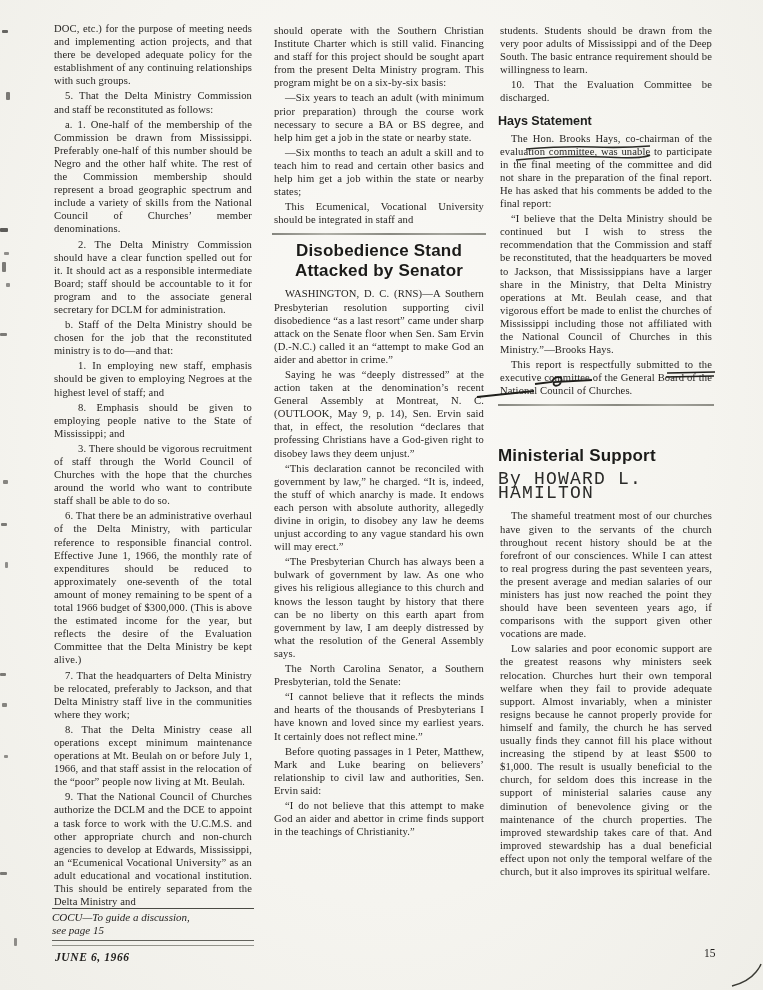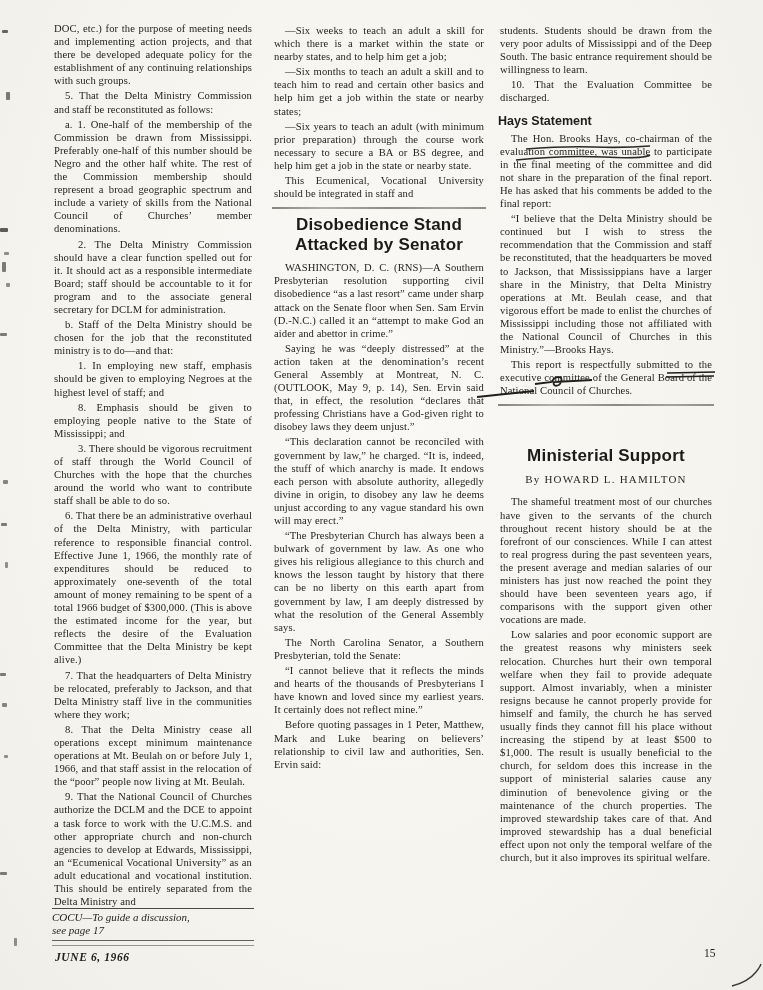--- a/index.html
+++ b/index.html
@@ -37,25 +37,25 @@
     font-size:17px;line-height:20px;
     color:#1b1b19;margin:4px 0 6px 0;
     letter-spacing:.2px;
     text-align:center;
   }
   .sub-head{
     font-family:"Liberation Sans", sans-serif;
     font-weight:bold;font-size:12.5px;line-height:14px;
     color:#1e1e1c;margin:9px 0 4px 0;
   }
-  .centered-title{text-align:center;margin-top:40px;}
+  .centered-title{text-align:left;margin-top:40px;}
   .byline{
-    font-family:Liberation Serif, serif;
-    font-weight:normal;font-size:11px;line-height:14px;
-    letter-spacing:1.2px;text-align:center;
+    font-family:Liberation Mono, monospace;
+    font-weight:normal;font-size:18px;line-height:14px;
+    letter-spacing:1.2px;text-align:left;
     color:#2a2a28;margin:0 0 9px 0;
   }
   .closing-note{
     font-style:italic;
     font-size:11px !important;
     line-height:13.6px !important;
     margin-top:8px !important;
     text-indent:0 !important;
   }
   #cocu-box{
@@ -94,38 +94,39 @@
     <p class="ind2">3. There should be vigorous recruitment of staff through the World Council of Churches with the hope that the churches around the world who want to contribute staff shall be able to do so.</p>
     <p class="ind">6.  That there be an administrative overhaul of the Delta Ministry, with particular reference to responsible financial control. Effective June 1, 1966, the monthly rate of expenditures should be reduced to approximately one-seventh of the total amount of money remaining to be spent of a total 1966 budget of $300,000.  (This is above the estimated income for the year, but reflects the desire of the Evaluation Committee that the Delta Ministry be kept alive.)</p>
     <p class="ind">7.  That the headquarters of Delta Ministry be relocated, preferably to Jackson, and that Delta Ministry staff live in the communities where they work;</p>
     <p class="ind">8.  That the Delta Ministry cease all operations except minimum maintenance operations at Mt. Beulah on or before July 1, 1966, and that staff assist in the relocation of the “poor” people now living at Mt. Beulah.</p>
     <p class="ind">9.  That the National Council of Churches authorize the DCLM and the DCE to appoint a task force to work with the U.C.M.S. and other appropriate church and non-church agencies to develop at Edwards, Mississippi, an “Ecumenical Vocational University” as an adult educational and vocational institution.  This should be entirely separated from the Delta Ministry and</p>
   </div>
 
   <div id="cocu-box">
     <div class="rule-top"></div>
     <div class="cocu-line">COCU—To guide a discussion,</div>
-    <div class="cocu-line">see page 17</div>
+    <div class="cocu-line">see page 15</div>
     <div class="rule-bottom"></div>
   </div>
 
   <div id="col2" class="col body-text">
-    <p class="ind">—Six weeks to teach an adult a skill for which there is a market within the state or nearby states, and to help him get a job;</p>
+    <p class="noind">should operate with the Southern Christian Institute Charter which is still valid. Financing and staff for this project should be sought apart from the present Delta Ministry program.  This program might be on a six-by-six basis:</p>
+    <p class="ind">—Six years to teach an adult (with minimum prior preparation) through the course work necessary to secure a BA or BS degree, and help him get a job in the state or nearby state.</p>
     <p class="ind">—Six months to teach an adult a skill and to teach him to read and certain other basics and help him get a job within the state or nearby states;</p>
-    <p class="ind">—Six years to teach an adult (with minimum prior preparation) through the course work necessary to secure a BA or BS degree, and help him get a job in the state or nearby state.</p>
     <p class="ind">This Ecumenical, Vocational University should be integrated in staff and</p>
     <div class="divider"></div>
     <h2 class="article-title"><span>Disobedience Stand</span><br><span>Attacked by Senator</span></h2>
     <p class="ind">WASHINGTON, D. C. (RNS)—A Southern Presbyterian resolution supporting civil disobedience “as a last resort” came under sharp attack on the Senate floor when Sen. Sam Ervin (D.-N.C.) called it an “attempt to make God an aider and abettor in crime.”</p>
     <p class="ind">Saying he was “deeply distressed” at the action taken at the denomination’s recent General Assembly at Montreat, N. C. (OUTLOOK, May 9, p. 14), Sen. Ervin said that, in effect, the resolution “declares that professing Christians have a God-given right to disobey laws they deem unjust.”</p>
     <p class="ind">“This declaration cannot be reconciled with government by law,” he charged. “It is, indeed, the stuff of which anarchy is made. It endows each person with absolute authority, allegedly divine in origin, to disobey any law he deems unjust according to any vague standard his own will may erect.”</p>
     <p class="ind">“The Presbyterian Church has always been a bulwark of government by law. As one who gives his religious allegiance to this church and knows the lesson taught by history that there can be no liberty on this earth apart from government by law, I am deeply distressed by what the resolution of the General Assembly says.</p>
     <p class="ind">The North Carolina Senator, a Southern Presbyterian, told the Senate:</p>
     <p class="ind">“I cannot believe that it reflects the minds and hearts of the thousands of Presbyterians I have known and loved since my earliest years. It certainly does not reflect mine.”</p>
     <p class="ind">Before quoting passages in 1 Peter, Matthew, Mark and Luke bearing on believers’ relationship to civil law and authorities, Sen. Ervin said:</p>
+    <p class="ind">“I do not believe that this attempt to make God an aider and abettor in crime finds support in the teachings of Christianity.”</p>
   </div>
 
   <div id="col3" class="col body-text">
     <p class="noind">students.  Students should be drawn from the very poor adults of Mississippi and of the Deep South.  The basic entrance requirement should be willingness to learn.</p>
     <p class="ind">10.  That the Evaluation Committee be discharged.</p>
     <h3 class="sub-head">Hays Statement</h3>
     <p class="ind">The Hon. Brooks Hays, co-chairman of the evaluation committee, was unable to participate in the final meeting of the committee and did not share in the preparation of the final report.  He has asked that his comments be added to the final report:</p>
     <p class="ind">“I believe that the Delta Ministry should be continued but I wish to stress the recommendation that the Commission and staff be reconstituted, that the headquarters be moved to Jackson, that Mississippians have a larger share in the Ministry, that Delta Ministry operations at Mt. Beulah cease, and that vigorous effort be made to enlist the churches of Mississippi including those not affiliated with the National Council of Churches in this Ministry.”—Brooks Hays.</p>
     <p class="ind">This report is respectfully submitted to the executive committee of the General Board of the National Council of Churches.</p>
     <div class="divider"></div>

